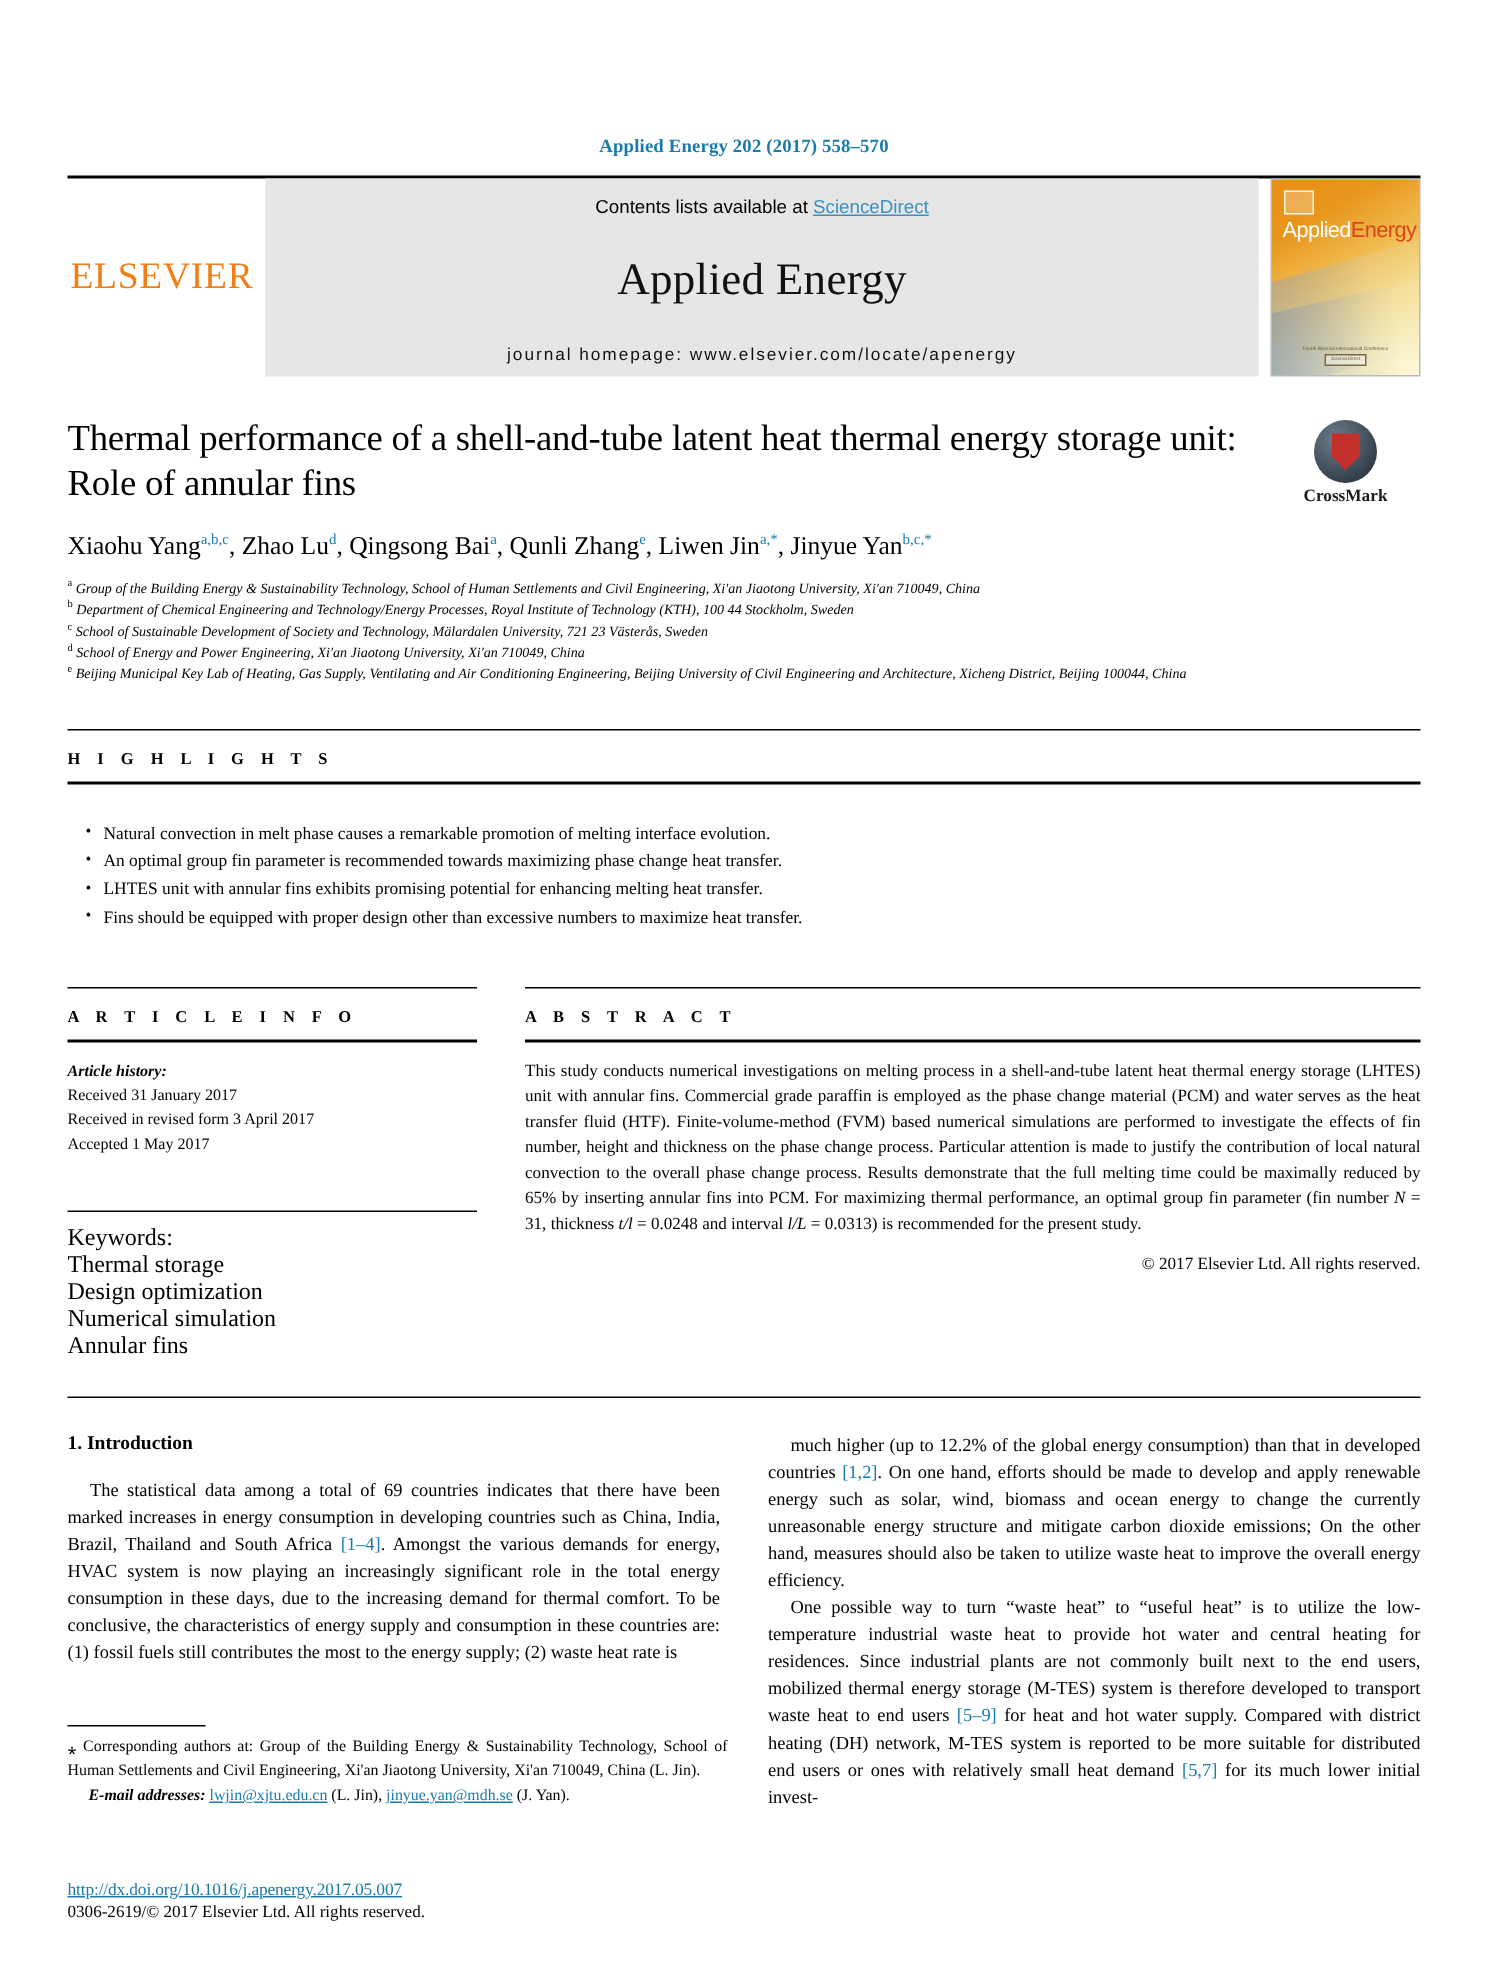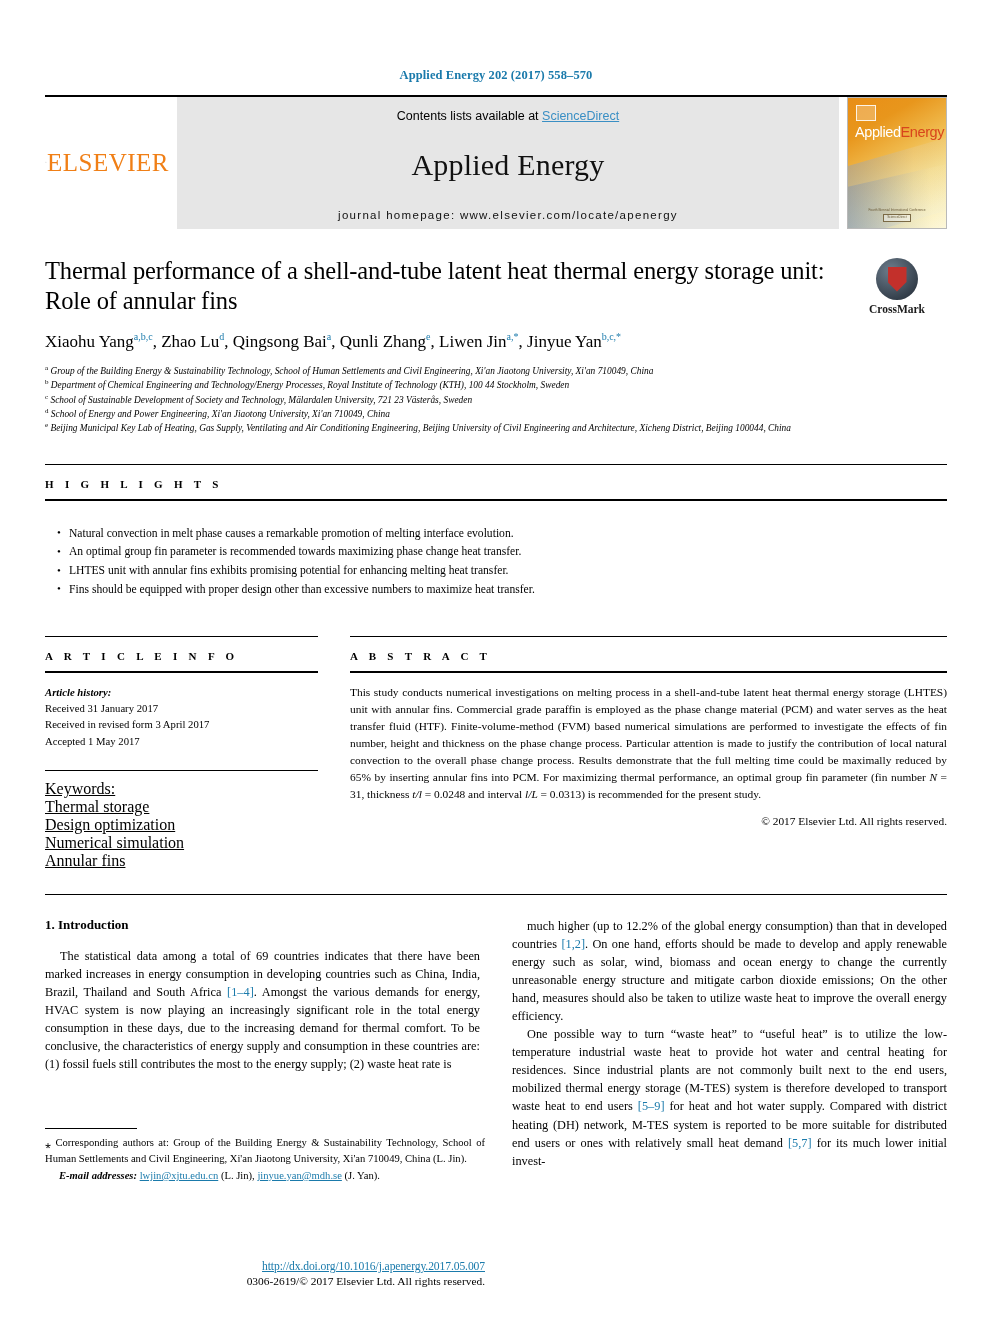--- a/index.html
+++ b/index.html
@@ -26,20 +26,21 @@
 
   
   .running-head {
     text-align: center;
     font-family: "Liberation Serif", serif;
     font-weight: bold;
     font-size: 12.5px;
     color: #1a7aab;
     padding-top: 68px;
     letter-spacing: 0.1px;
+    margin-top: 22px;
   }
 
   
   .masthead {
     margin-top: 12px;
     border-top: 2.4px solid #000;
     padding-top: 0;
     display: flex;
     align-items: stretch;
     height: 132px;
@@ -284,24 +285,23 @@
     padding-top: 11px;
     font-family: "Liberation Serif", serif;
     font-size: 10.7px;
     line-height: 1.52;
   }
   .info-body .lbl {
     font-style: italic;
     font-weight: bold;
   }
   .kw-block {
-    margin-top: 21px;
+    margin-top: 36px;
     border-top: 1.4px solid #000;
     padding-top: 9px;
-    text-decoration: underline;
   }
   .abs-body {
     padding-top: 11px;
     font-family: "Liberation Serif", serif;
     font-size: 11.4px;
     line-height: 1.5;
     text-align: justify;
     hyphens: auto;
   }
   .abs-body i { font-style: italic; }
@@ -364,23 +364,22 @@
   .fn-email {
     margin-top: 2px;
     text-indent: 14px;
   }
   .fn-email .lbl { font-style: italic; font-weight: bold; }
   .mail-link { color: #1a7aab; }
 
   .doi-block {
     position: absolute;
     left: 45px;
-    top: 1256px;
+    top: 1228px;
     width: 440px;
-    text-align: right;
   }
   .doi-link {
     font-family: "Liberation Serif", serif;
     font-size: 11.6px;
     color: #1a7aab;
     letter-spacing: -0.1px;
   }
   .issn-line {
     font-family: "Liberation Serif", serif;
     font-size: 11.4px;

